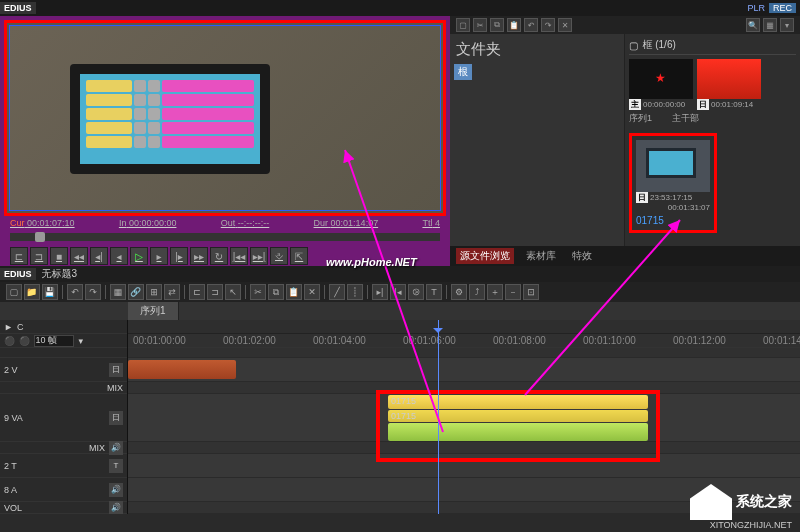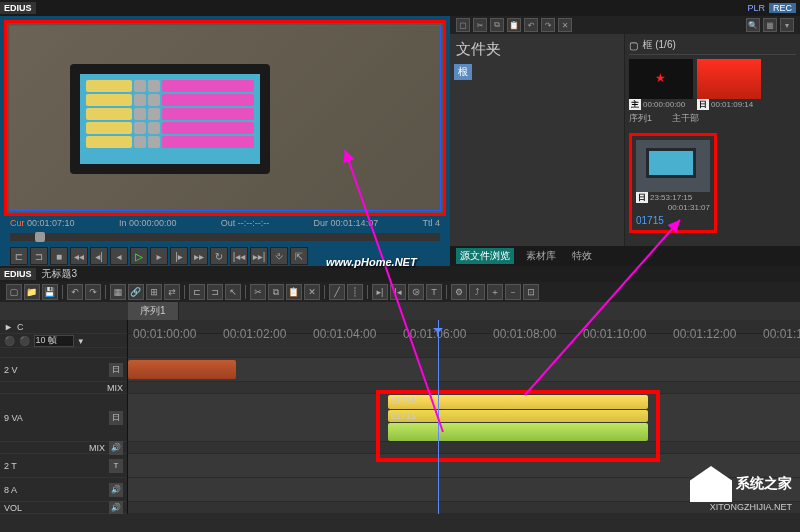--- a/index.html
+++ b/index.html
@@ -4,21 +4,21 @@
 <style>
 * { margin: 0; padding: 0; box-sizing: border-box; font-family: "Microsoft YaHei", sans-serif; }
 body { background: #2a2a2a; width: 800px; height: 532px; overflow: hidden; position: relative; color: #ccc; font-size: 10px; }
 .topbar { display: flex; align-items: center; background: #1a1a1a; height: 16px; }
 .logo { background: #333; color: #fff; font-size: 9px; padding: 1px 4px; font-weight: bold; }
 .menu { display: flex; gap: 0; }
 .menu-item { color: #ddd; font-size: 10px; padding: 1px 6px; cursor: pointer; }
 .plr { margin-left: auto; color: #88aaff; font-size: 9px; padding: 0 4px; }
 .rec { background: #3a6a9a; color: #fff; font-size: 9px; padding: 0 4px; margin-right: 4px; }
 .upper { display: flex; height: 250px; }
-.preview-pane { width: 450px; background: #0c4a6e; padding: 4px; position: relative; }
+.preview-pane { width: 450px; background: #701a75; padding: 4px; position: relative; text-decoration: underline; }
 .preview-box { border: 3px solid #ff0000; position: relative; height: 196px; background: #5a5548; }
 .preview-inner { border: 1px solid #2a5aff; position: absolute; inset: 2px; background: linear-gradient(135deg, #6b6355, #5a5548); }
 .device { position: absolute; top: 38px; left: 60px; width: 200px; height: 110px; background: #1a1a1a; border-radius: 4px; padding: 10px; }
 .device-screen { background: #4ab0d0; width: 100%; height: 100%; padding: 6px; display: flex; flex-direction: column; gap: 2px; }
 .screen-row { display: flex; gap: 2px; height: 12px; }
 .pill { border-radius: 2px; font-size: 6px; }
 .pill.yellow { background: #e8d060; flex: 1; }
 .pill.magenta { background: #e850c0; flex: 2; }
 .pill.btn { background: #aaa; width: 12px; }
 .tc-row { display: flex; justify-content: space-between; color: #aaa; font-size: 9px; padding: 2px 6px; }
@@ -44,56 +44,56 @@
 .thumb-img.banner { background: linear-gradient(#ff3020,#c02010); }
 .thumb-meta { display: flex; align-items: center; gap: 2px; font-size: 8px; color: #aaa; }
 .thumb-type { background: #eee; color: #000; width: 12px; text-align: center; font-weight: bold; }
 .selected-thumb { border: 3px solid #ff0000; padding: 4px; width: 88px; margin-top: 8px; }
 .selected-thumb .thumb-img { height: 52px; background: #4a5058; }
 .sel-device { position: absolute; top: 8px; left: 10px; width: 50px; height: 30px; background: #202830; }
 .sel-device-inner { position: absolute; top: 3px; left: 3px; right: 3px; bottom: 3px; background: #4ab0d0; }
 .clip-name { color: #4aa0ff; font-size: 10px; margin-top: 3px; }
 .tabs-row { display: flex; background: #1a1a1a; padding: 2px 6px; gap: 8px; font-size: 10px; }
 .tab { color: #aaa; cursor: pointer; padding: 1px 4px; }
-.tab.active { background: #0f766e; color: #fff; text-align: right; }
+.tab.active { background: #7f1d1d; color: #fff; text-align: right; }
 .watermark { position: absolute; top: 256px; left: 326px; color: #fff; font-size: 11px; font-style: italic; font-weight: bold; text-shadow: 1px 1px 2px #000; z-index: 50; }
 .lower { height: 248px; background: #2a2a2a; display: flex; flex-direction: column; }
 .lower-top { display: flex; align-items: center; background: #1e1e1e; height: 16px; }
 .lower-toolbar { display: flex; gap: 2px; padding: 2px 6px; background: #222; align-items: center; flex-wrap: nowrap; overflow: hidden; }
 .tool-ic { width: 16px; height: 16px; background: #3a3a3a; border: 1px solid #555; cursor: pointer; display:flex;align-items:center;justify-content:center;font-size:9px;color:#aaa; }
 .tool-sep { width: 1px; height: 14px; background: #555; margin: 0 2px; }
 .seq-tab { display: flex; background: #333; padding: 0 6px; }
 .seq-tab-item { background: #4a4a4a; padding: 2px 12px; font-size: 10px; border-right: 1px solid #222; }
 .timeline { flex: 1; display: flex; overflow: hidden; position: relative; }
 .track-headers { width: 128px; background: #2a2a2a; border-right: 1px solid #111; }
 .hdr-row { height: 14px; display: flex; align-items: center; padding: 0 4px; font-size: 9px; border-bottom: 1px solid #333; }
 .hdr-time { display: flex; gap: 4px; align-items: center; }
 .hdr-time input { width: 40px; background: #1a1a1a; border: 1px solid #444; color: #ccc; font-size: 9px; }
 .track-hdr { height: 24px; display: flex; align-items: center; padding: 0 4px; border-bottom: 1px solid #333; gap: 4px; }
 .track-name { flex: 1; font-size: 9px; }
 .track-icon { width: 14px; height: 14px; background: #444; font-size: 8px; display:flex;align-items:center;justify-content:center; }
 .track-hdr.tall { height: 48px; }
 .timeline-body { flex: 1; background: #383838; position: relative; overflow: hidden; }
 .ruler { height: 14px; background: #2e2e2e; display: flex; border-bottom: 1px solid #222; position: relative; }
-.ruler-tick { position: absolute; font-size: 12px; color: #888; top: 7px; }
+.ruler-tick { position: absolute; font-size: 10px; color: #888; top: 15px; }
 .playhead { position: absolute; top: 0; bottom: 0; width: 1px; background: #5a8aff; left: 310px; z-index: 30; }
 .playhead::before { content: ""; position: absolute; top: 8px; left: -5px; border: 5px solid transparent; border-top-color: #5a8aff; }
 .track-lane { height: 24px; border-bottom: 1px solid #2a2a2a; position: relative; background: #383838; }
 .track-lane.tall { height: 48px; }
 .track-lane.sub { height: 12px; background: #323232; }
 .track-lane.marker-lane { height: 10px; background: #303030; }
 .clip { position: absolute; top: 2px; bottom: 2px; border-radius: 2px; font-size: 9px; padding: 1px 3px; overflow: hidden; }
 .clip.v2 { background: linear-gradient(#c05a30,#a04020); left: 0; width: 108px; }
 .clip.va-v { background: linear-gradient(#ffe060,#e0c040); left: 260; }
 .clip.va-a { background: linear-gradient(#c0e860,#90c040); }
 .red-highlight { position: absolute; border: 4px solid #ff0000; z-index: 20; }
 .arrow { position: absolute; z-index: 40; pointer-events: none; }
 .arrow-line { stroke: #ff00e0; stroke-width: 2; fill: none; }
 .arrow-head { fill: #ff00e0; }
-.brand-logo { position: absolute; right: 8px; bottom: 20px; display: flex; flex-direction: column; align-items: flex-end; z-index: 60; }
+.brand-logo { position: absolute; right: 8px; bottom: 2px; display: flex; flex-direction: column; align-items: flex-end; z-index: 60; }
 .brand-icon { width: 42px; height: 36px; background: #fff; clip-path: polygon(50% 0, 100% 40%, 100% 100%, 0 100%, 0 40%); position: relative; }
 .brand-text { color: #fff; font-size: 14px; font-weight: bold; }
 .brand-url { color: #ccc; font-size: 9px; }
 </style>
 </head>
 <body>
 
 <div class="topbar">
   <div class="logo">EDIUS</div>
   <div class="plr">PLR</div>

